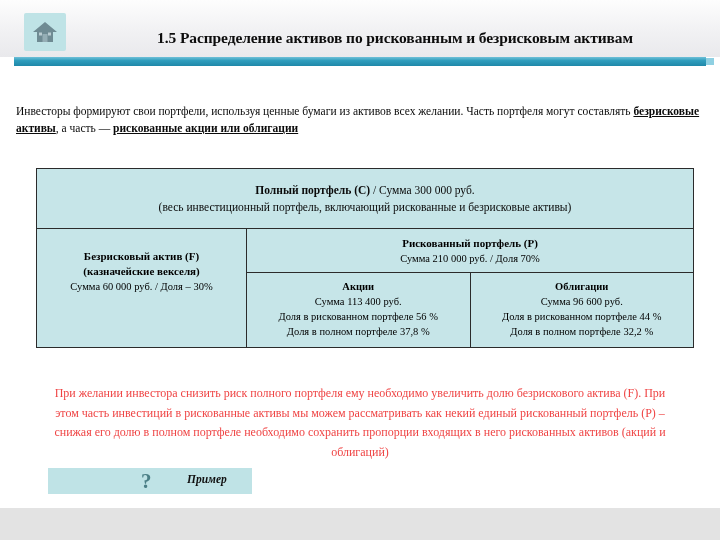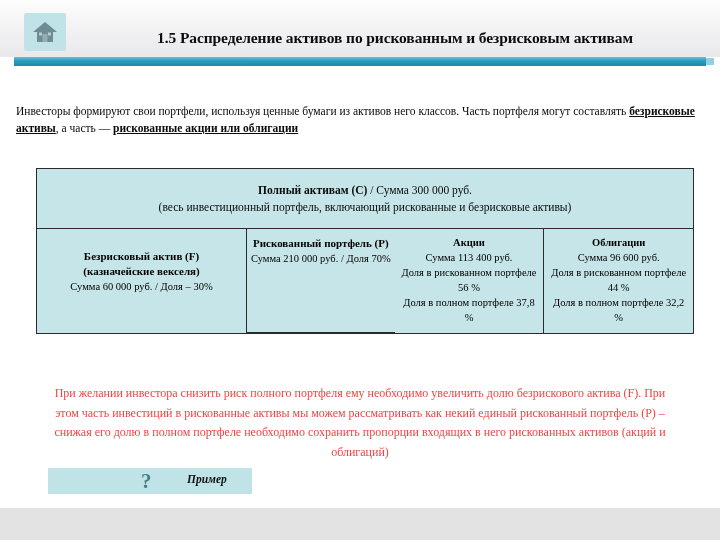--- a/index.html
+++ b/index.html
@@ -135,21 +135,21 @@
     text-align: center;
     padding: 20px 6px 10px 6px;
     box-sizing: border-box;
   }
   .cell-left .t1 { font-size: 11px; font-weight: bold; line-height: 15px; }
   .cell-left .t2 { font-size: 11px; font-weight: bold; line-height: 15px; }
   .cell-left .t3 { font-size: 10.5px; line-height: 15px; }
   .right-col {
     flex: 1;
     display: flex;
-    flex-direction: row;
+    flex-direction: column;
   }
   .risky-head {
     border-bottom: 1px solid #2b2b2b;
     text-align: center;
     padding: 7px 4px 6px 4px;
   }
   .risky-head .r1 { font-size: 11px; font-weight: bold; line-height: 15px; }
   .risky-head .r2 { font-size: 10.5px; line-height: 15px; }
   .risky-body { display: flex; align-items: flex-end; flex: 1; }
   .cell-sub {
@@ -219,28 +219,28 @@
         <rect x="7" y="12.5" width="3" height="3" fill="#b9ccd1"></rect>
         <rect x="16" y="12.5" width="3" height="3" fill="#b9ccd1"></rect>
       </svg>
     </div>
     <div class="title">1.5 Распределение активов по рискованным и безрисковым активам</div>
   </div>
   <div class="blue-bar"></div>
   <div class="blue-bar-cap"></div>
 
   <div class="intro">
-    <span>Инвесторы формируют свои портфели, используя ценные бумаги из активов него классов. Часть портфеля могут составлять </span><b>безрисковые активы</b><span>, а часть — </span><b>рискованные акции или облигации</b>
+    <span>Инвесторы формируют свои портфели, используя ценные бумаги из активов всех желании. Часть портфеля могут составлять </span><b>безрисковые активы</b><span>, а часть — </span><b>рискованные акции или облигации</b>
   </div>
 
   <div class="tbl">
 
     <div class="tbl-row-top">
       <div class="tbl-line1">
-        <b>Полный активам (С)</b><span> / Сумма 300 000 руб.</span>
+        <b>Полный портфель (С)</b><span> / Сумма 300 000 руб.</span>
       </div>
       <div class="tbl-line2">(весь инвестиционный портфель, включающий рискованные и безрисковые активы)</div>
     </div>
 
     <div class="tbl-body">
 
       <div class="cell-left">
         <div class="t1">Безрисковый актив (F)</div>
         <div class="t2">(казначейские векселя)</div>
         <div class="t3">Сумма 60 000 руб. / Доля – 30%</div>

